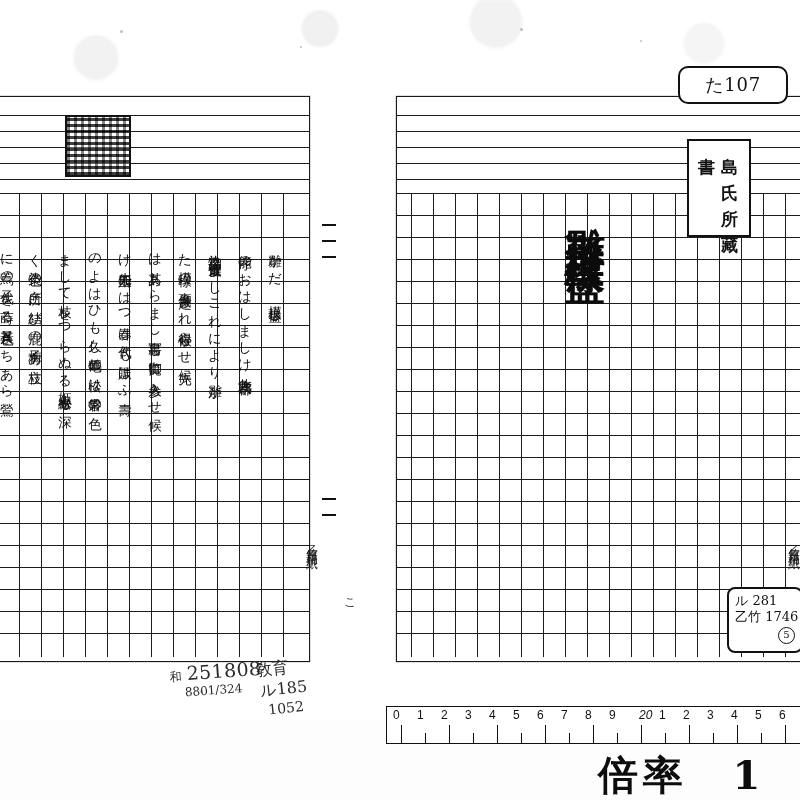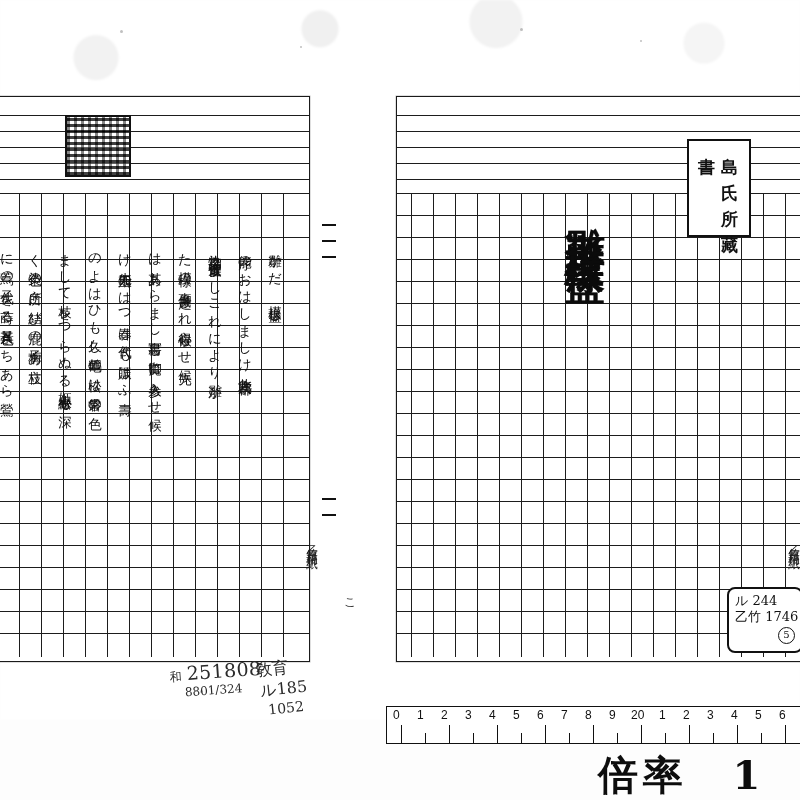--- a/index.html
+++ b/index.html
@@ -260,32 +260,33 @@
       <div class="cellrow" style="top:352px;"></div>
         <div class="cellrow" style="top:374px;"></div>
       <div class="cellrow" style="top:396px;"></div>
         <div class="cellrow" style="top:418px;"></div>
       <div class="cellrow" style="top:440px;"></div>
     </div>
 
     <div class="seal seal-right" style="left:290px;top:42px;width:56px;height:88px;">島 氏 所 藏 書</div>
 
     <div class="callno" style="left:330px;top:490px;width:60px;height:54px;">
-      <div class="ln">ル 244</div>
+      <div class="ln">ル 281</div>
       <div class="ln">乙竹 1746</div>
       <div class="ln" style="text-align:right;">
         <span class="circ">5</span>
       </div>
     </div>
   </div>
 
   <div class="title-big" style="left:558px;top:196px;height:256px;">雛形模様盡</div>
 
   <div class="imprint" style="left:786px;top:536px;height:110px;">乙竹原稿用紙</div>
 
+  <div class="label-box" style="left:678px;top:66px;width:106px;height:34px;">た107</div>
 
   <div class="hand" style="left:170px;top:660px;">
     <span class="sm">和</span>
     <span class="big">251808</span>
     <div class="sm" style="margin-left:14px;">8801/324</div>
   </div>
 
   <div class="hand2" style="left:258px;top:658px;">
     <div class="sm">敎育</div>
     <div style="font-size:16px;margin-left:2px;">ル185</div>
@@ -317,21 +318,21 @@
     <div class="rnum" style="left:6px;">0</div>
     <div class="rnum" style="left:30px;">1</div>
     <div class="rnum" style="left:54px;">2</div>
     <div class="rnum" style="left:78px;">3</div>
     <div class="rnum" style="left:102px;">4</div>
     <div class="rnum" style="left:126px;">5</div>
     <div class="rnum" style="left:150px;">6</div>
     <div class="rnum" style="left:174px;">7</div>
     <div class="rnum" style="left:198px;">8</div>
     <div class="rnum" style="left:222px;">9</div>
-    <div class="rnum" style="left:244px;">20</div>
+    <div class="rnum" style="left:252px;font-style:italic;">20</div>
     <div class="rnum" style="left:272px;">1</div>
     <div class="rnum" style="left:296px;">2</div>
     <div class="rnum" style="left:320px;">3</div>
     <div class="rnum" style="left:344px;">4</div>
     <div class="rnum" style="left:368px;">5</div>
     <div class="rnum" style="left:392px;">6</div>
   </div>
 
   <div class="zoom-label">倍率　1</div>
 

